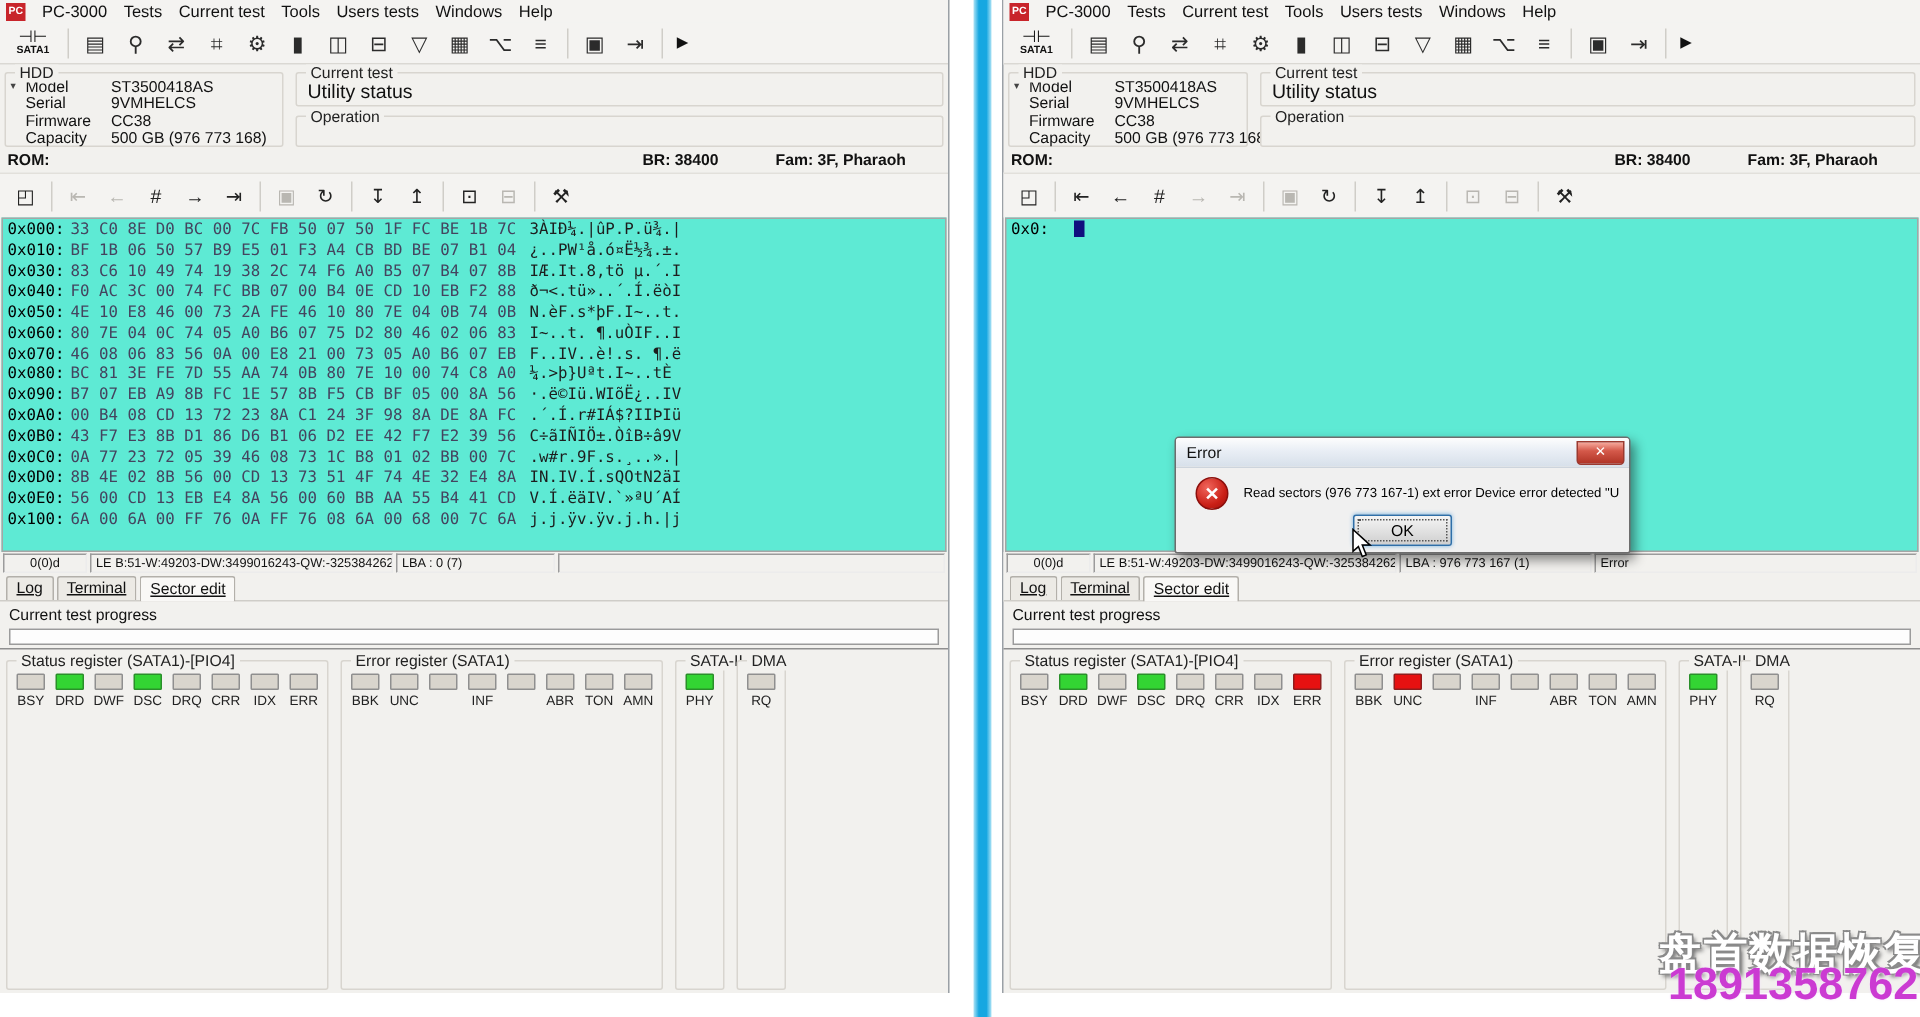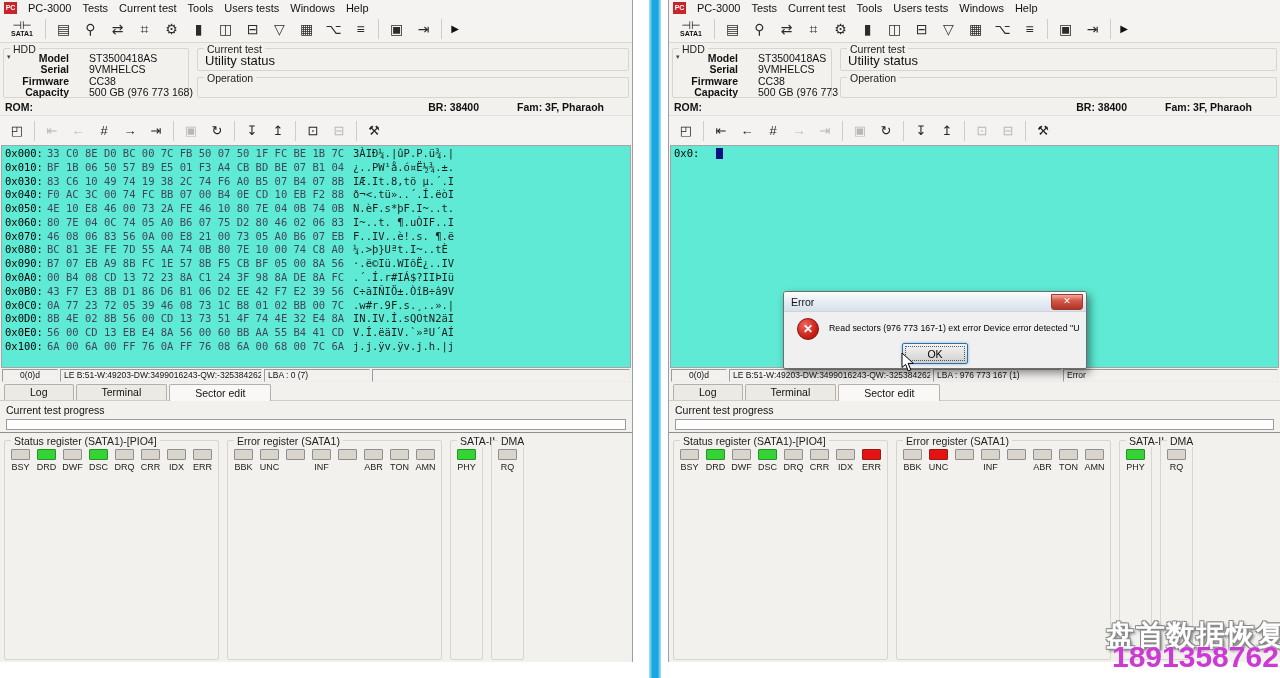--- a/index.html
+++ b/index.html
@@ -28,21 +28,21 @@
   .tbi.arrow{width:18px;font-size:10px;color:#111;}
   
   .gbox{position:relative;border:1px solid #d8d5cf;border-radius:2px;box-sizing:border-box;background:#f2f1ee;}
   .gtitle{position:absolute;top:-6px;left:6px;background:#f2f1ee;padding:0 3px;font-size:10.5px;color:#222;white-space:nowrap;}
   .panels{height:55px;display:flex;gap:8px;padding:5px 3px 0;box-sizing:border-box;}
   .hdd{width:186px;flex:0 0 auto;}
   .win-right .hdd{width:160px;}
   .expander{position:absolute;left:3px;top:4px;font-size:7px;color:#444;}
   .hdd-grid{padding:4px 2px 0 13px;font-size:10.5px;line-height:11.4px;}
   .hdd-row{display:flex;white-space:nowrap;}
-  .hlab{width:52px;font-weight:bold;text-align:right;margin-right:20px;flex:0 0 auto;}
+  .hlab{width:52px;font-weight:normal;text-align:left;margin-right:5px;flex:0 0 auto;}
   .rightcol{flex:1;display:flex;flex-direction:column;gap:6px;min-width:0;}
   .ctest{height:23px;}
   .ctest-val{padding:4px 0 0 7px;font-size:13px;}
   .operation{flex:1;}
   
   .romrow{height:16px;display:flex;align-items:center;padding:1px 8px 0 5px;font-size:10.5px;font-weight:bold;}
   .br{margin-left:auto;}
   .fam{margin-left:38px;margin-right:20px;}
   
   .hextb{height:29px;display:flex;align-items:center;background:#f4f3f1;border-top:1px solid #e2e0db;padding:0 4px;}
@@ -62,22 +62,22 @@
   .statusbar{height:15px;display:flex;gap:2px;padding:1px 2px;background:#f2f1ee;box-sizing:border-box;}
   .scell{border:1px solid;border-color:#9b9b9b #ececec #ececec #9b9b9b;background:#f2f1ee;
          font-size:8.5px;line-height:10.5px;padding:0 3px;overflow:hidden;white-space:nowrap;box-sizing:border-box;}
   .scell:nth-child(1){width:56px;text-align:center;}
   .scell:nth-child(2){width:202px;}
   .scell:nth-child(3){width:106px;}
   .win-right .scell:nth-child(3){width:128px;}
   .scell:nth-child(4){flex:1;}
   
   .tabs{height:17px;display:flex;align-items:flex-end;padding:0 4px;border-bottom:1px solid #cfcdc8;background:#f2f1ee;}
-  .tab{font-size:10.5px;line-height:13px;padding:1px 25px;margin-right:2px;border:1px solid #b3b0aa;border-bottom:none;
-       background:#eceae5;border-radius:2px 2px 0 0;cursor:default;}
+  .tab{font-size:10.5px;line-height:13px;padding:1px 6px;margin-right:2px;border:1px solid #b3b0aa;border-bottom:none;
+       background:#eceae5;border-radius:2px 2px 0 0;cursor:default;text-decoration:underline;}
   .tab[data-active="true"]{background:#f9f8f6;position:relative;top:1px;padding-top:2px;}
   
   .progress{padding:3px 6px 2px;font-size:10.5px;}
   .pbar{height:9px;border:1px solid #9b9b9b;background:#fdfdfd;margin-top:3px;}
   
   .regs{flex:1;display:flex;gap:8px;padding:7px 4px 2px;border-top:1px solid #8f8f8f;align-items:stretch;}
   .reg{padding:8px 6px 15px;flex:0 0 auto;}
   .leds{display:flex;gap:7px;}
   .led-unit{display:flex;flex-direction:column;align-items:center;width:19px;}
   .led{width:17px;height:9px;border:1px solid #8f8f8f;background:#d9d5cd;border-radius:1px;}

